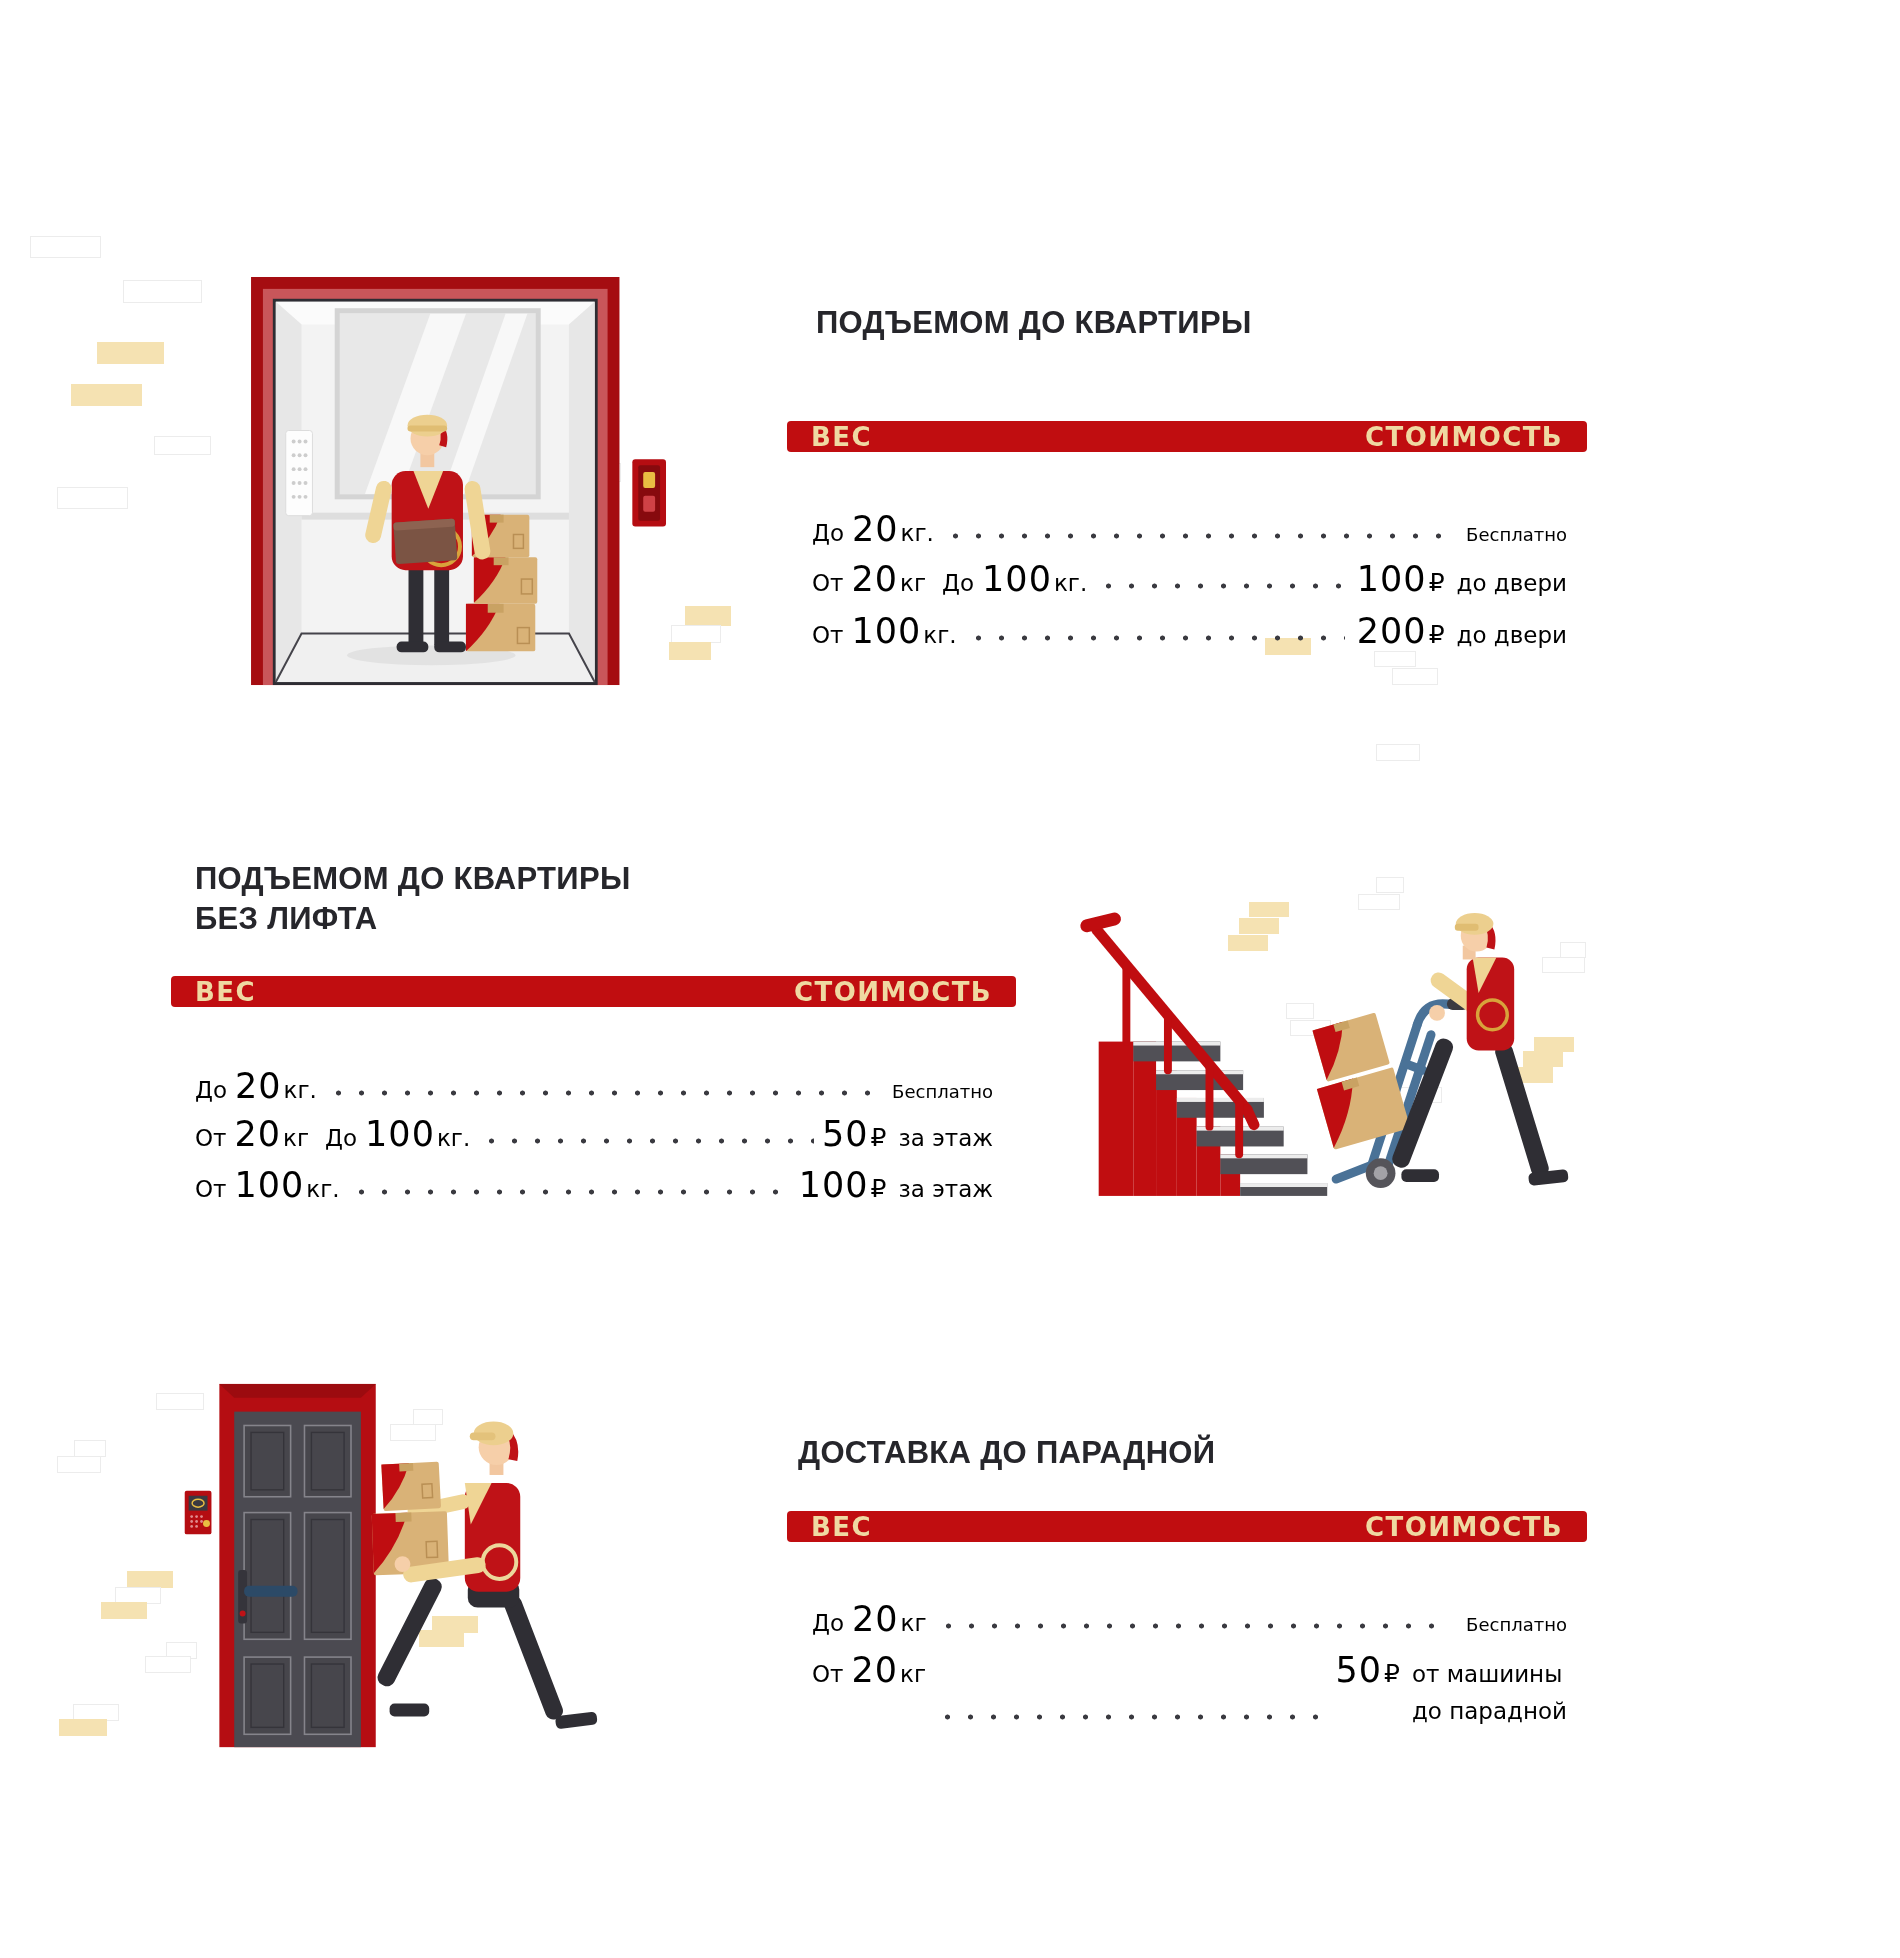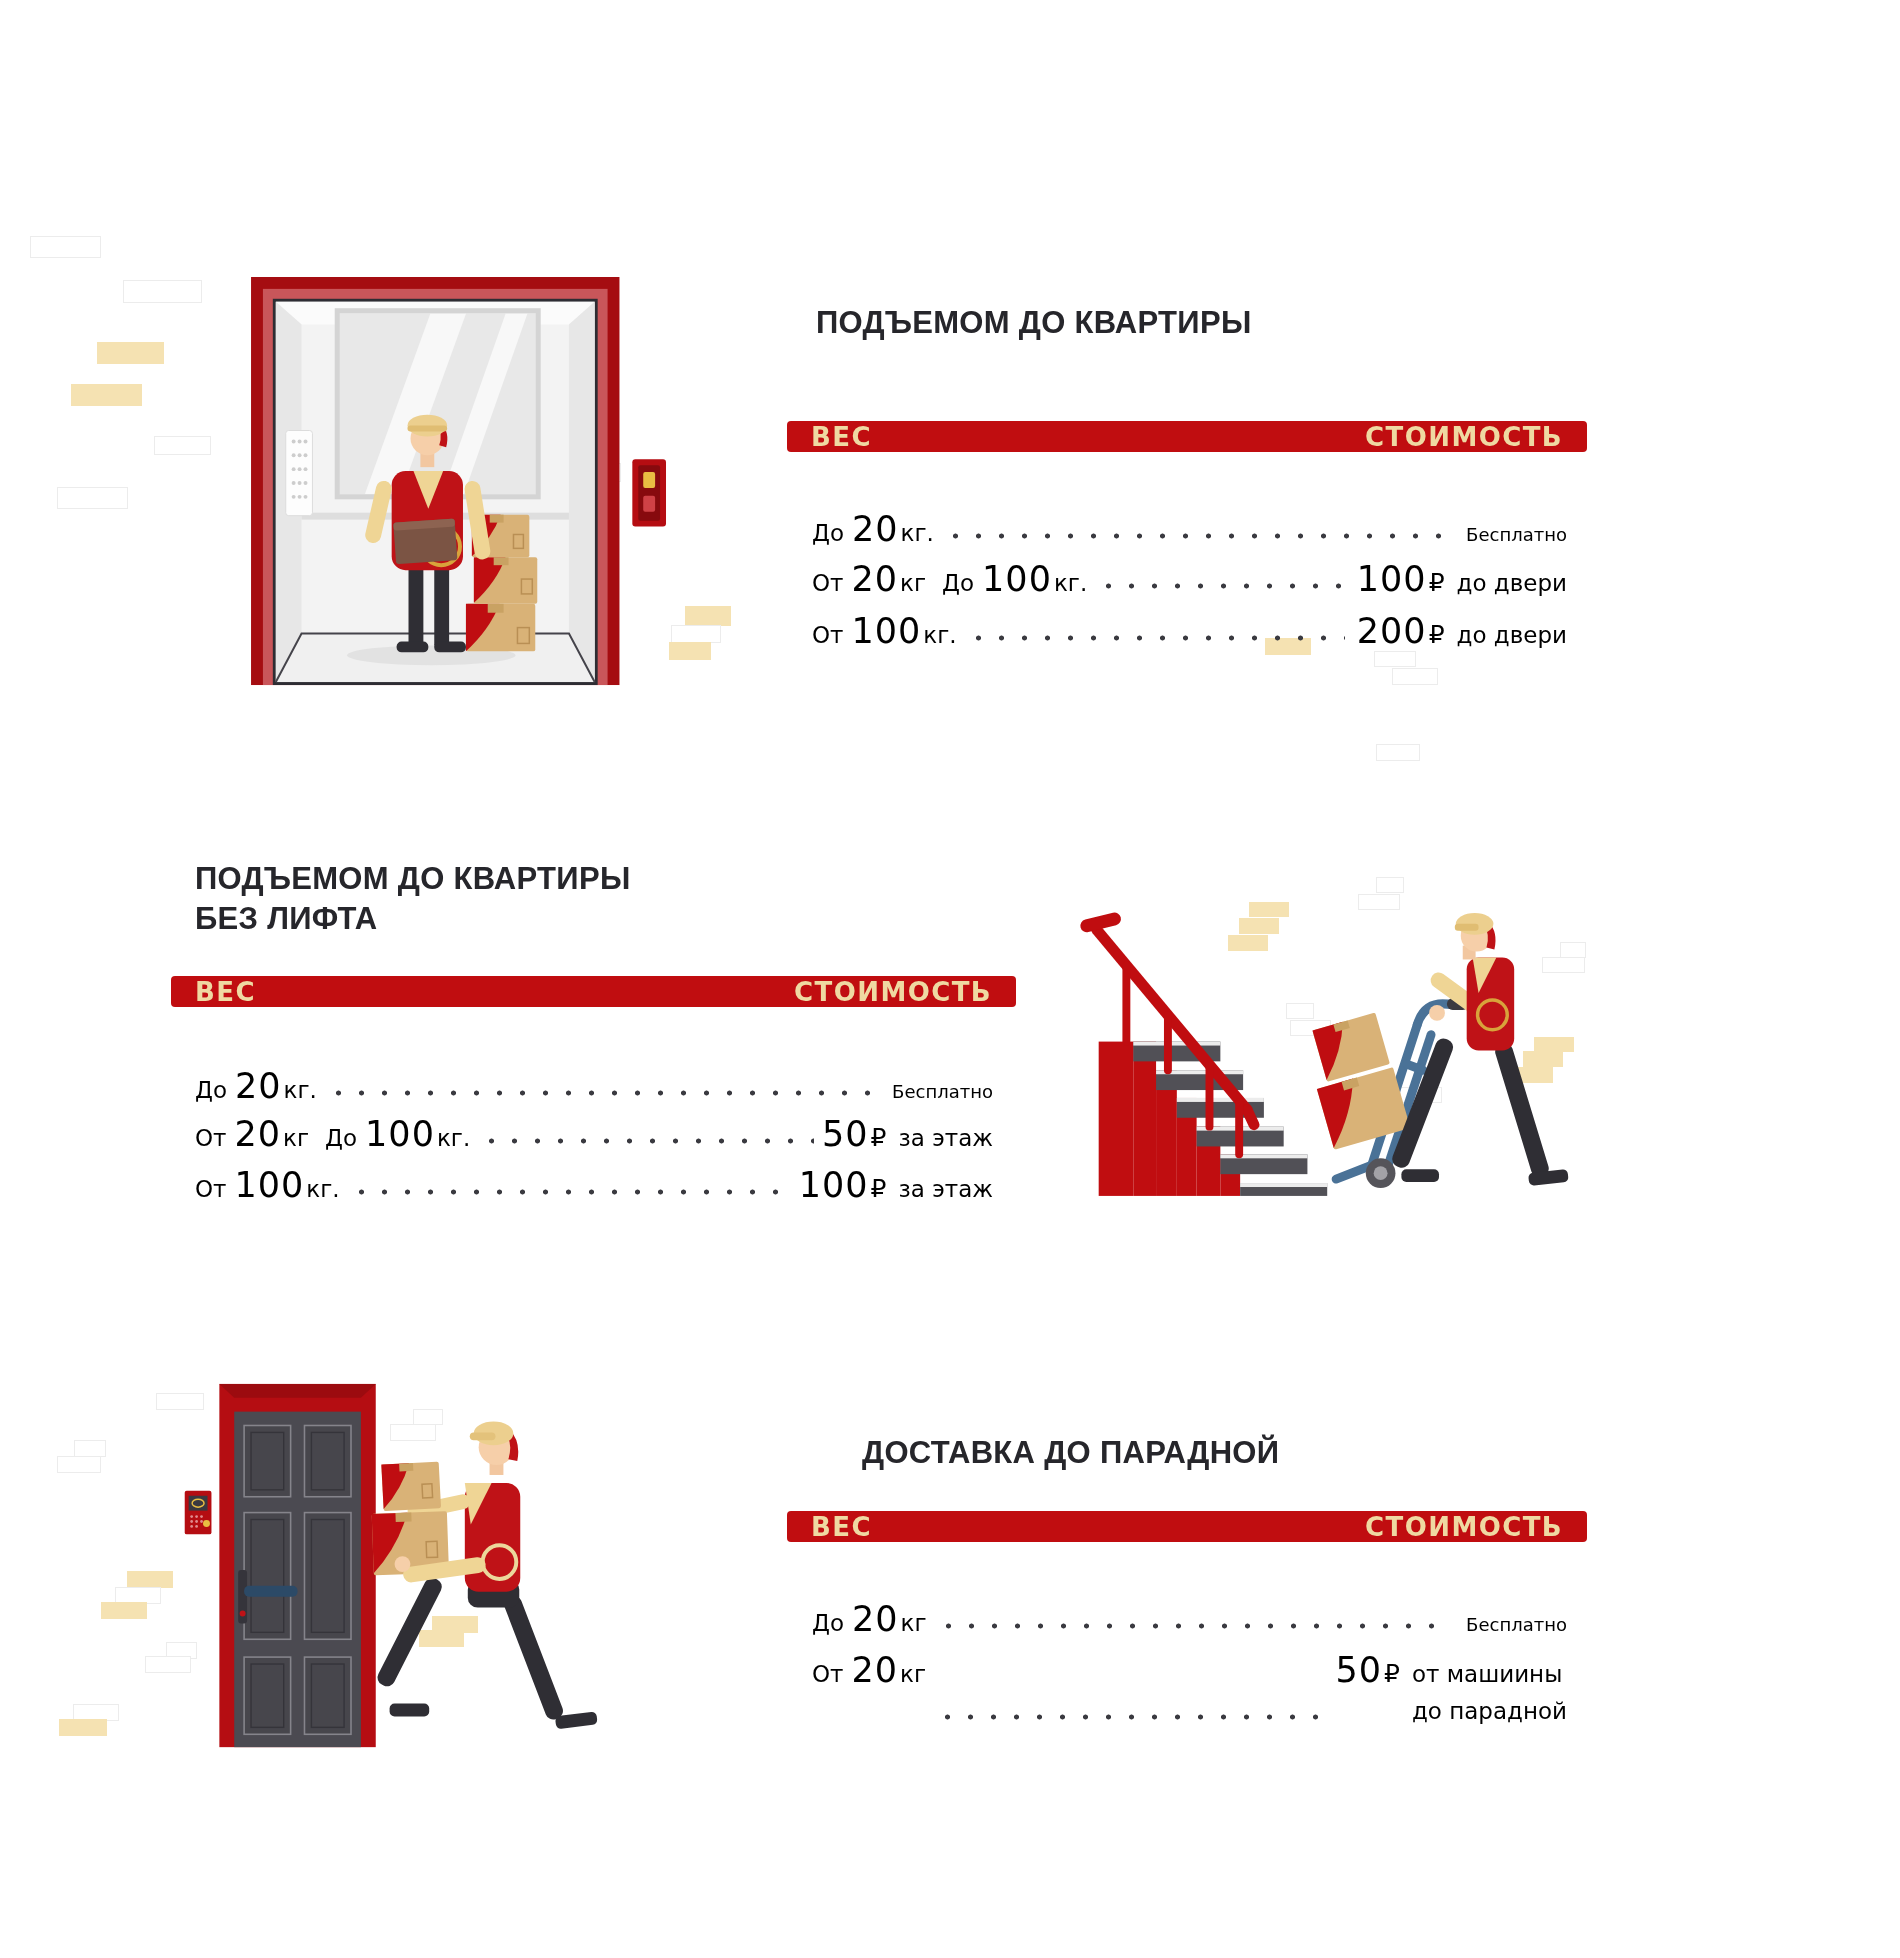--- a/index.html
+++ b/index.html
@@ -389,21 +389,21 @@
       <rect x="352" y="182" width="84" height="16" rx="8" fill="#efd595" transform="rotate(-8 436 190)"></rect>
       <circle cx="352" cy="190" r="8" fill="#f6cfa9"></circle>
       <rect x="440" y="86" width="14" height="14" fill="#f2c7a0"></rect>
       <circle cx="447" cy="72" r="18" fill="#f6cfa9"></circle>
       <path d="M460,54 q12,12 8,32 l-9,-2 q5,-16 -3,-26 z" fill="#bf1217"></path>
       <ellipse cx="444" cy="58" rx="20" ry="12" fill="#eccf8e"></ellipse>
       <rect x="420" y="57" width="26" height="8" rx="4" fill="#e3c27b"></rect>
     </g>
   </svg>
 
-  <div class="heading" style="left:862px;top:1433px">
+  <div class="heading" style="left:798px;top:1433px">
     <div>ДОСТАВКА ДО ПАРАДНОЙ</div>
   </div>
 
   <div class="bar" style="left:787px;top:1511px;width:800px">
     <span>ВЕС</span>
     <span>СТОИМОСТЬ</span>
   </div>
 
   <div class="row" style="left:812px;top:1599px;width:755px">
     <span class="sm">До</span>

